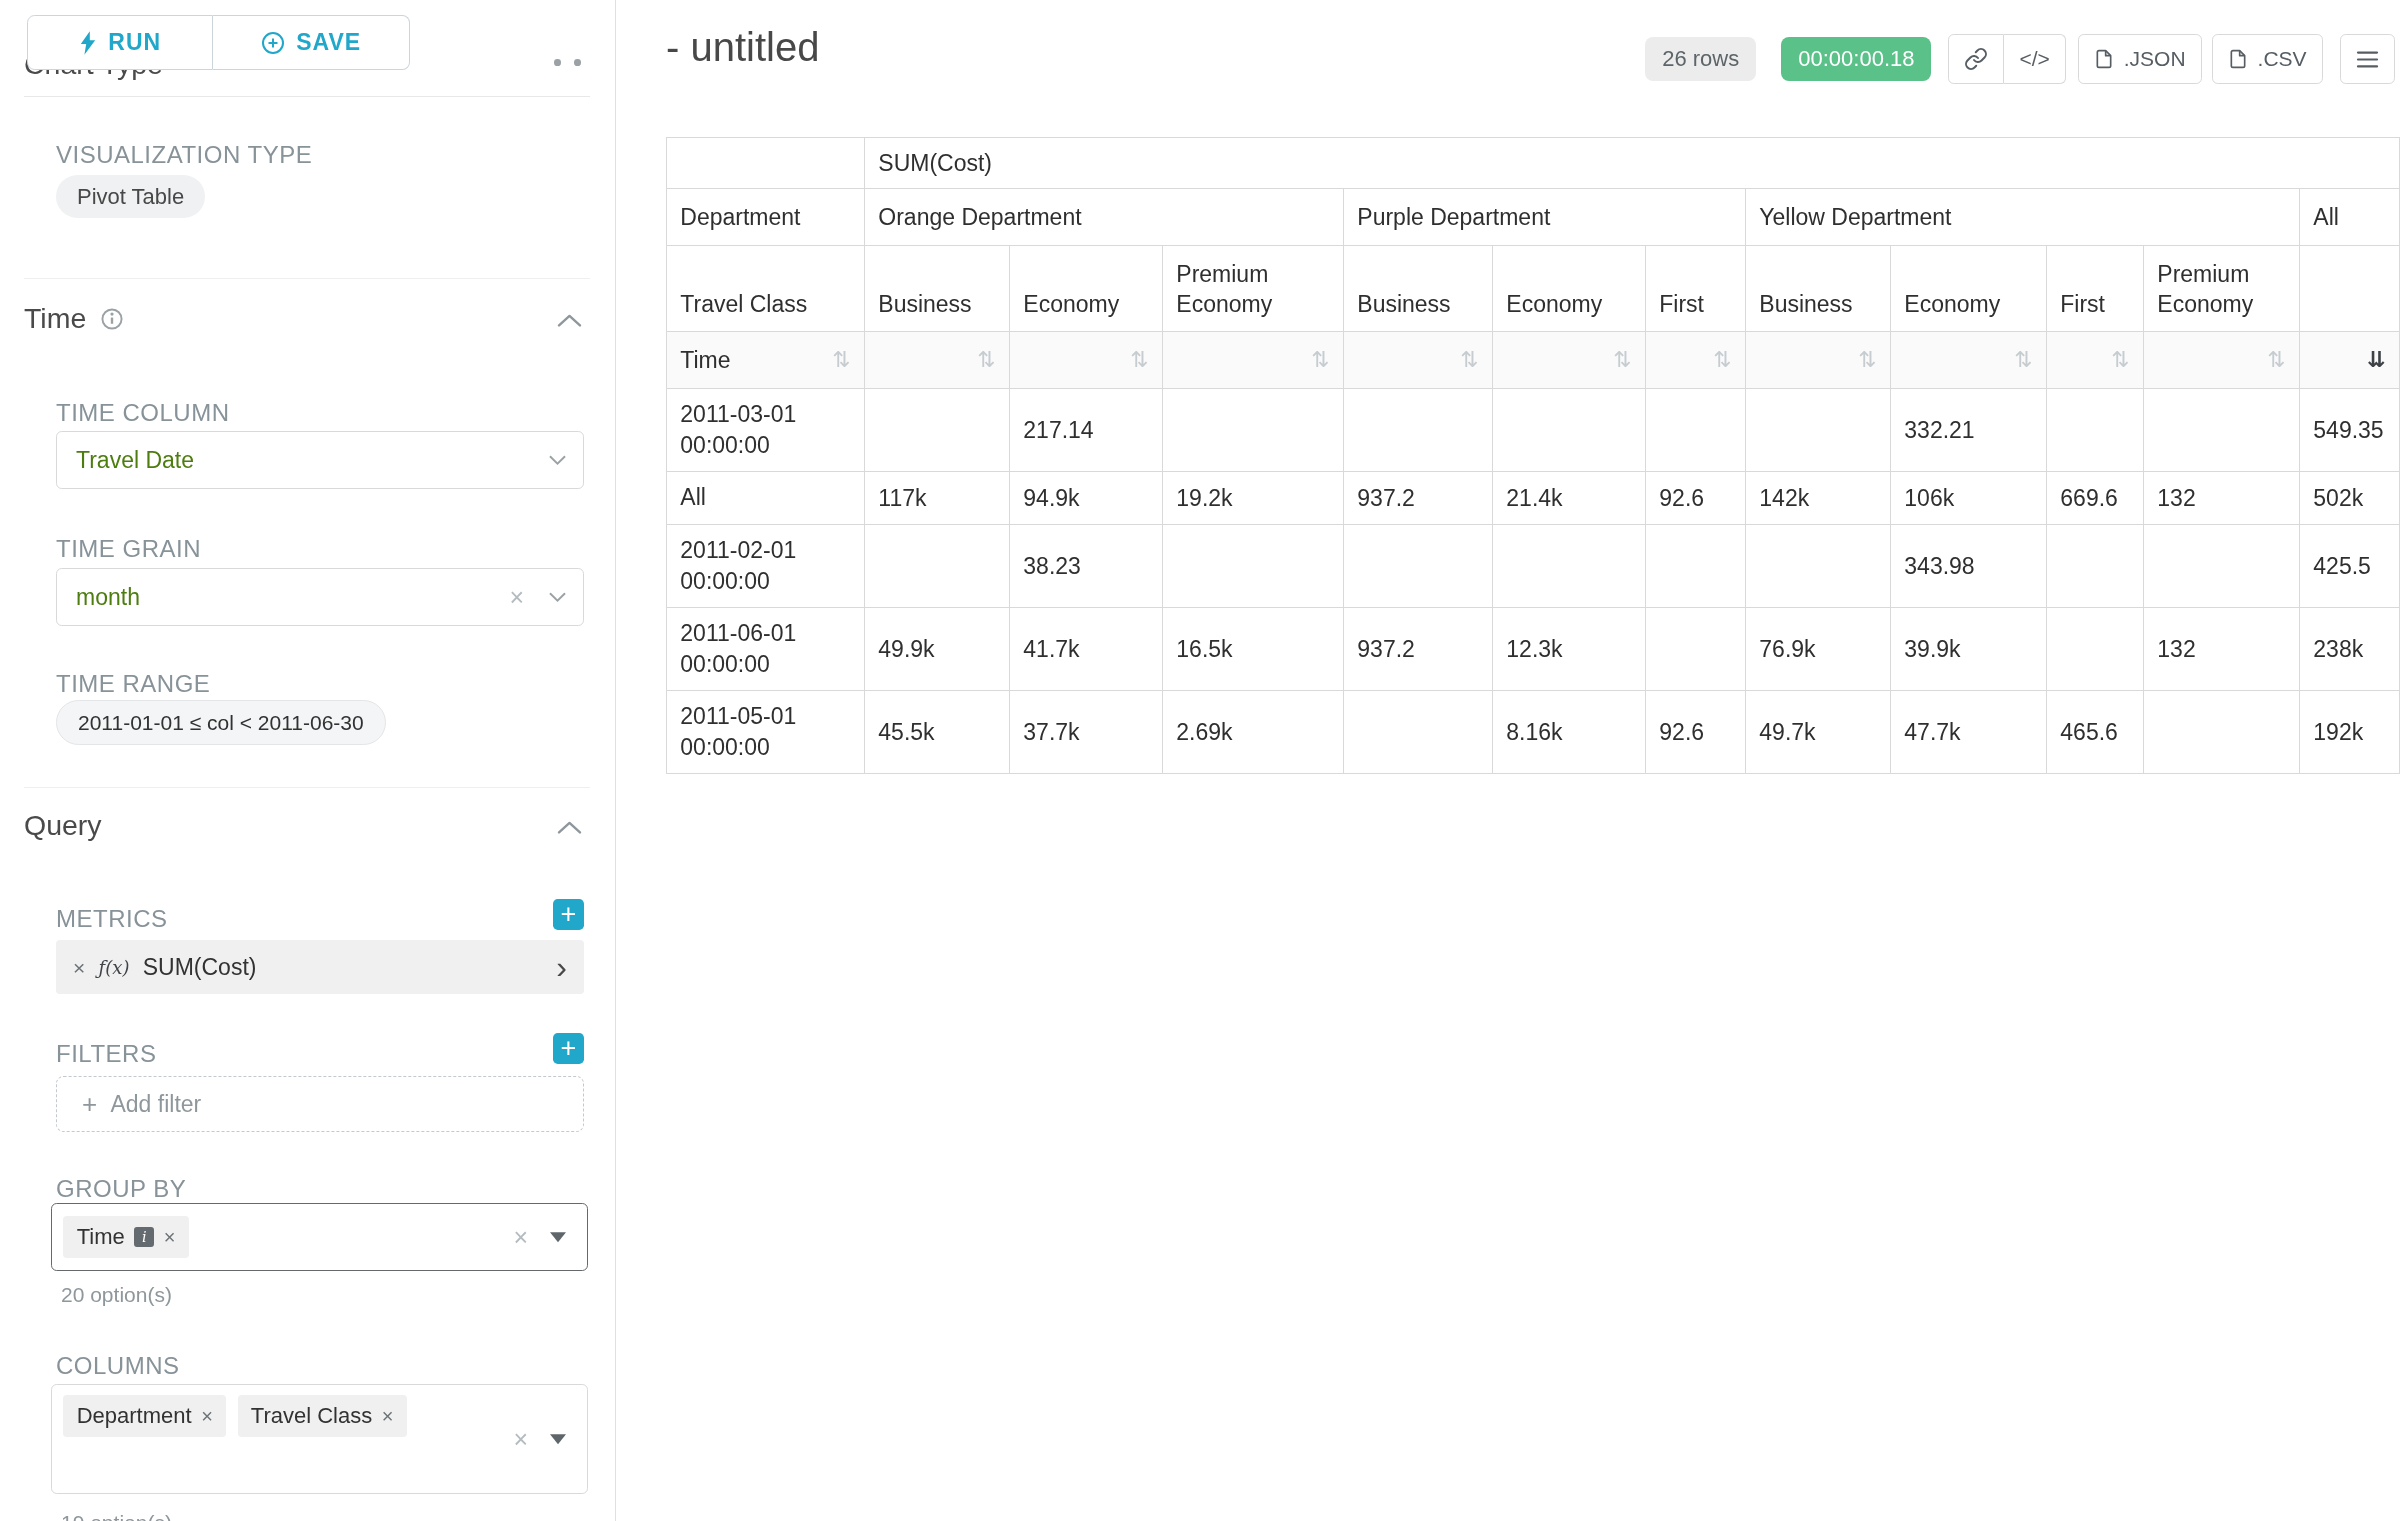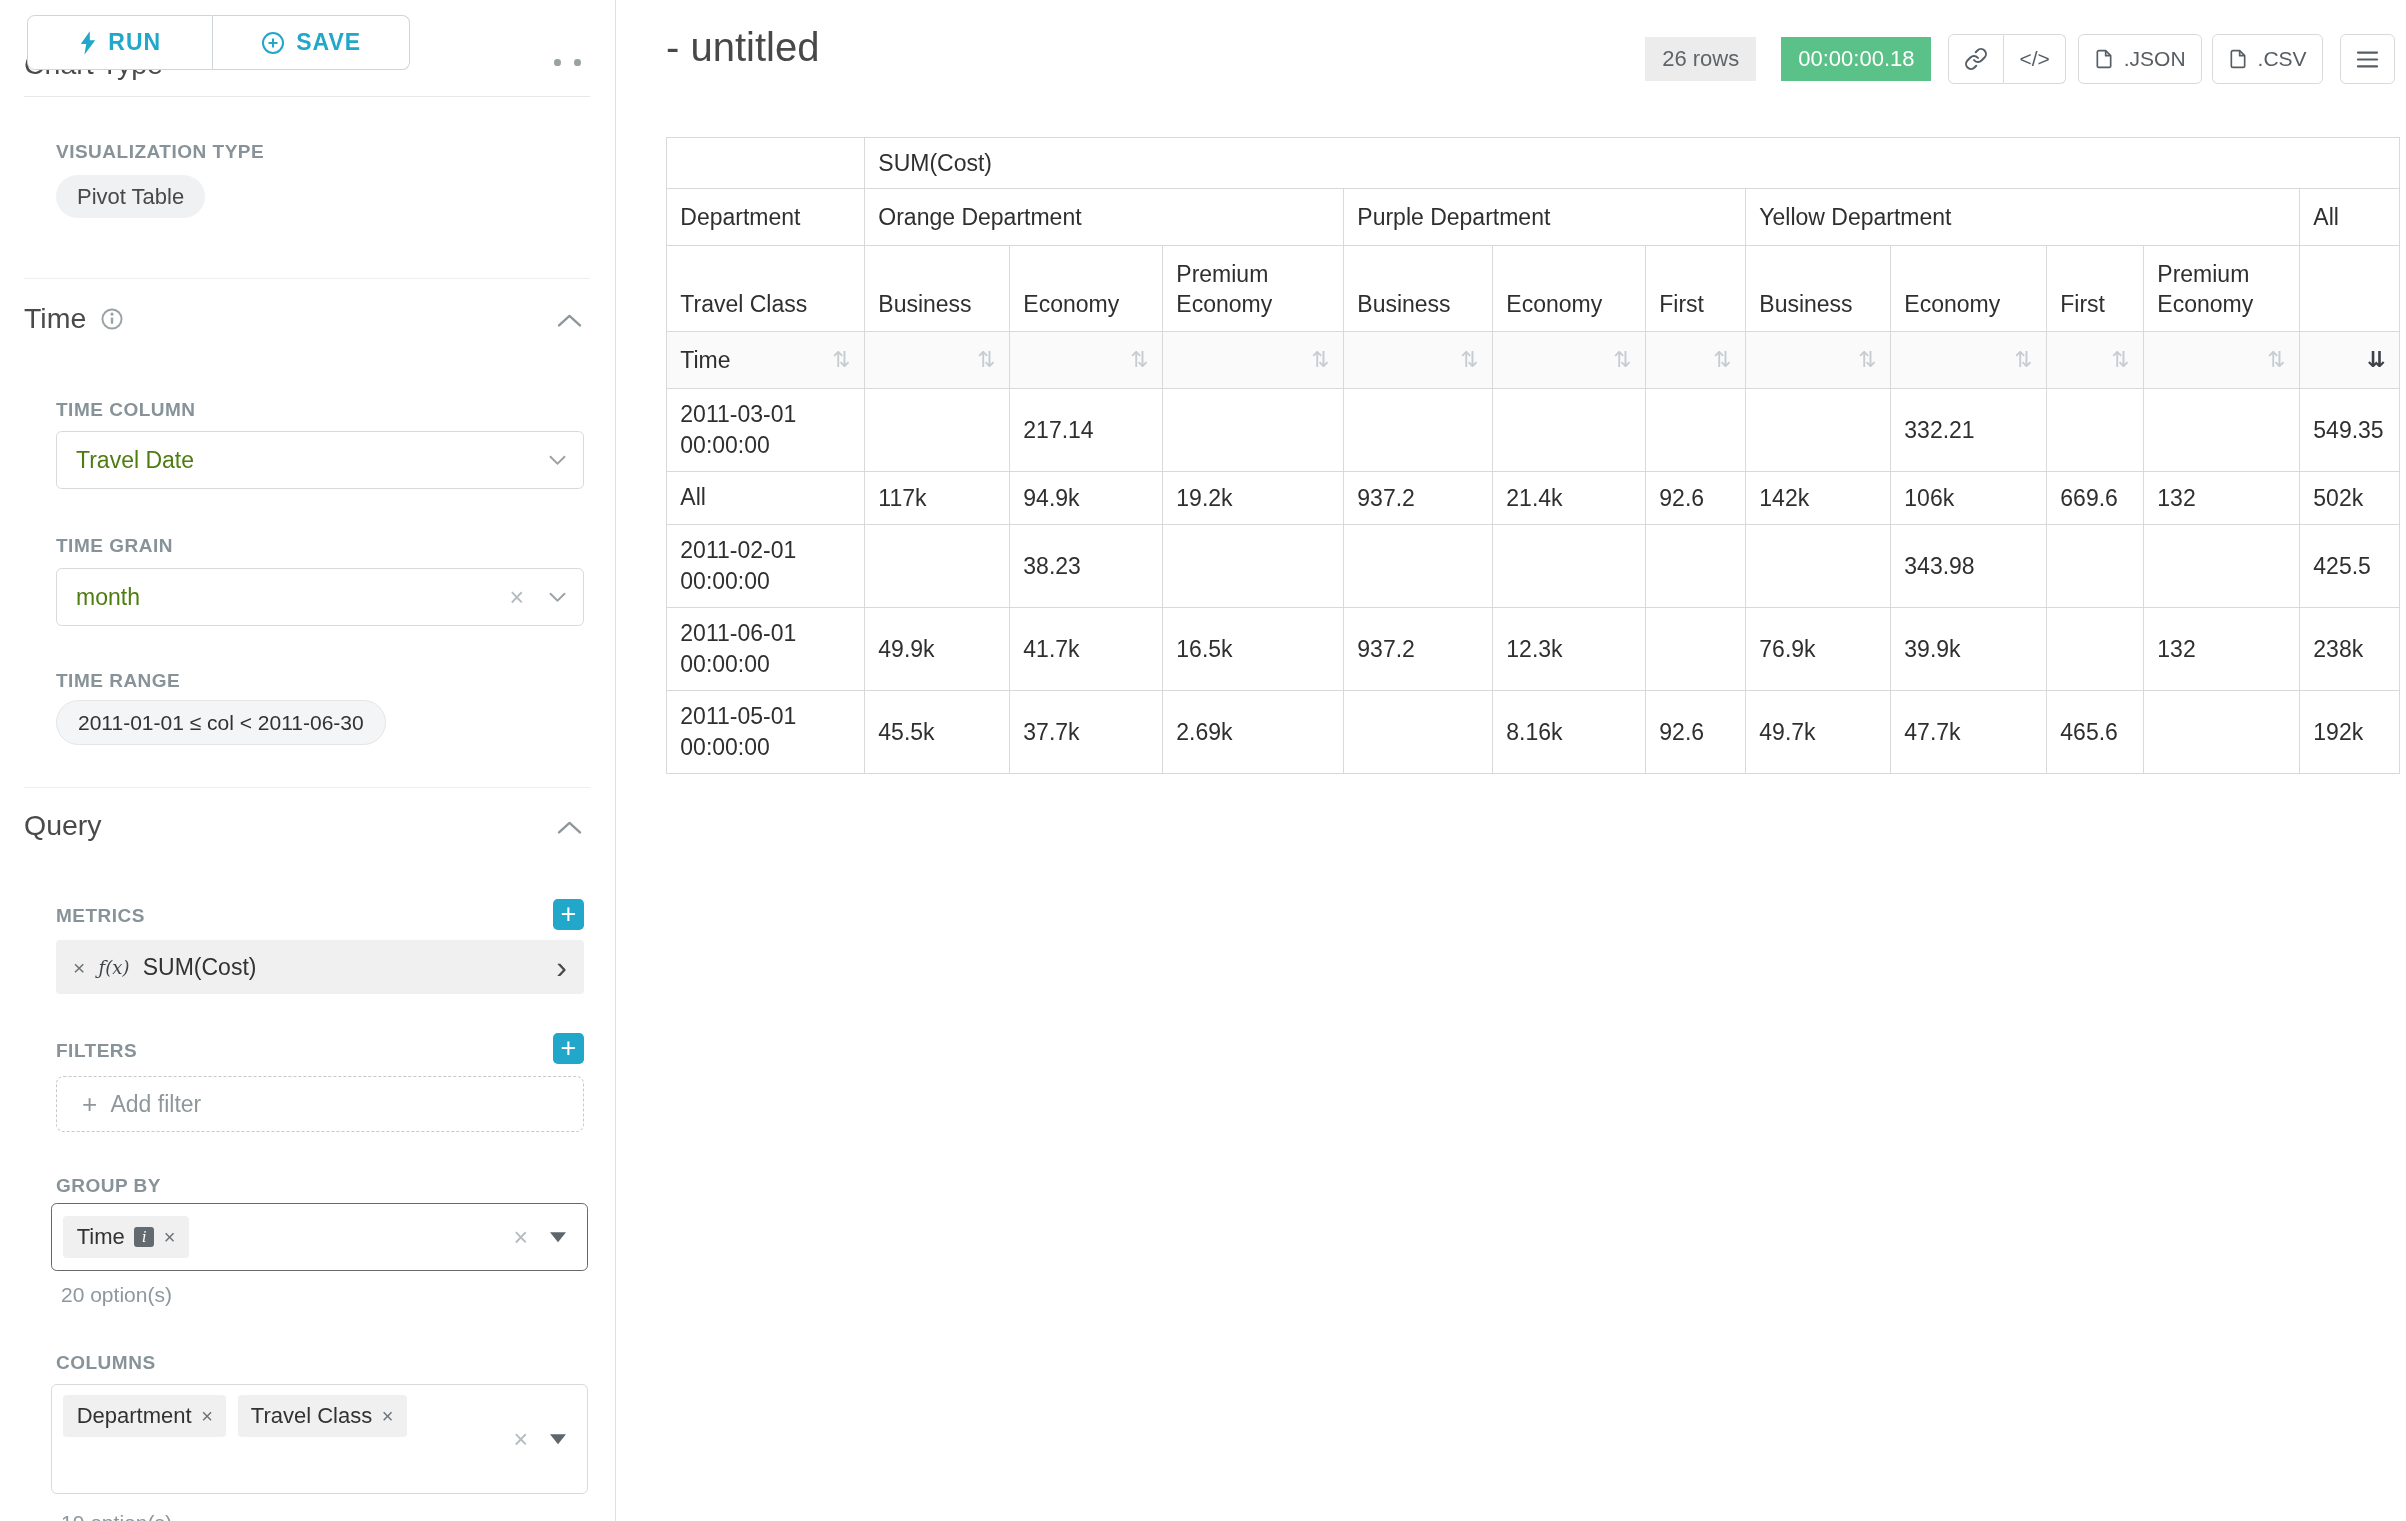--- a/index.html
+++ b/index.html
@@ -13,21 +13,21 @@
 
   
   .runsave{display:flex;z-index:5;position:absolute}
   .rs-btn{display:flex;align-items:center;justify-content:center;gap:11.4px;height:55px;background:#fff;
     border:1px solid #ccd6da;color:var(--accent,#20a7c9);font-size:23px;font-weight:600;letter-spacing:1px}
   .rs-run{width:186px;border-radius:7.6px 0 0 7.6px}
   .rs-save{width:197px;border-radius:0 7.6px 7.6px 0;border-left:none}
   .heading{font-size:28.5px;color:#4a4a4a;font-weight:500;white-space:nowrap}
   .hr{height:1px;background:#e8e8e8}
   .hr2{height:1px;background:#efefef}
-  .label{position:absolute;font-size:19px;letter-spacing:0.5px;color:#879399;font-weight:700;white-space:nowrap}
+  .label{position:absolute;font-size:24px;letter-spacing:0.5px;color:#879399;font-weight:400;white-space:nowrap}
   .pill{position:absolute;display:inline-flex;align-items:center;background:#eff1f2;border-radius:22px;
     height:43px;padding:0 21px;font-size:22px;color:#484848;white-space:nowrap}
   .range-pill{position:absolute;display:inline-flex;align-items:center;background:#f4f5f6;border:1px solid #e3e5e7;
     border-radius:23px;height:45px;padding:4px 21px;font-size:21px;color:#323232;white-space:nowrap}
   .select{position:absolute;background:#fff;border:1px solid #d9d9d9;border-radius:5.7px}
   .select.focus{border:1.9px solid #65696c}
   .sel-text{position:absolute;left:19px;top:50%;transform:translateY(-50%);font-size:23px;color:#4d7c0f;white-space:nowrap}
   .sel-chev{position:absolute;right:17px;top:50%;transform:translateY(-50%);line-height:0}
   .sel-clear{position:absolute;right:59px;top:50%;transform:translateY(-50%);font-size:25px;color:#b4bcc0;line-height:1}
   .caret-dark{position:absolute;right:21px;top:50%;transform:translateY(-4.8px);width:0;height:0;
@@ -48,21 +48,21 @@
   .metric .grow{flex:1}
   .metric .mcaret{color:#484848;font-size:32px;line-height:.7}
   .add-filter{position:absolute;display:flex;align-items:center;gap:13.3px;border:1px dashed #c3cacd;border-radius:7.6px;
     color:#8e979c;font-size:23px;padding-left:25px;background:#fff}
   .hint{position:absolute;font-size:21px;color:#8e979c;white-space:nowrap}
   .dot{position:absolute;width:6.7px;height:6.7px;border-radius:50%;background:#9aa2a6;z-index:4}
 
   
   .title{position:absolute;left:49px;top:25px;font-size:40px;color:#484848;font-weight:500;white-space:nowrap}
   .controls{position:absolute;top:34px;right:11.4px;display:flex;align-items:center;height:50px}
-  .badge{height:44px;display:inline-flex;align-items:center;padding:0 17px;border-radius:0;font-size:22px;white-space:nowrap}
+  .badge{height:44px;display:inline-flex;align-items:center;padding:0 17px;border-radius:8px;font-size:22px;white-space:nowrap}
   .badge.gray{background:#ececec;color:#5d6569}
   .badge.green{background:var(--timer-green,#5ac189);color:#fff;font-weight:400}
   .icon-btn{height:50px;display:inline-flex;align-items:center;justify-content:center;gap:9.5px;background:#fff;
     border:1px solid #d9d9d9;color:#565e64;font-size:21px;padding:0 15px;border-radius:5.7px;white-space:nowrap}
   .btn-group{display:inline-flex}
   .btn-group .icon-btn:first-child{border-radius:5.7px 0 0 5.7px}
   .btn-group .icon-btn:last-child{border-radius:0 5.7px 5.7px 0;border-left:none}
 
   
   .pivot{position:absolute;left:49px;top:137px;border-collapse:collapse;table-layout:fixed;width:1732px;

